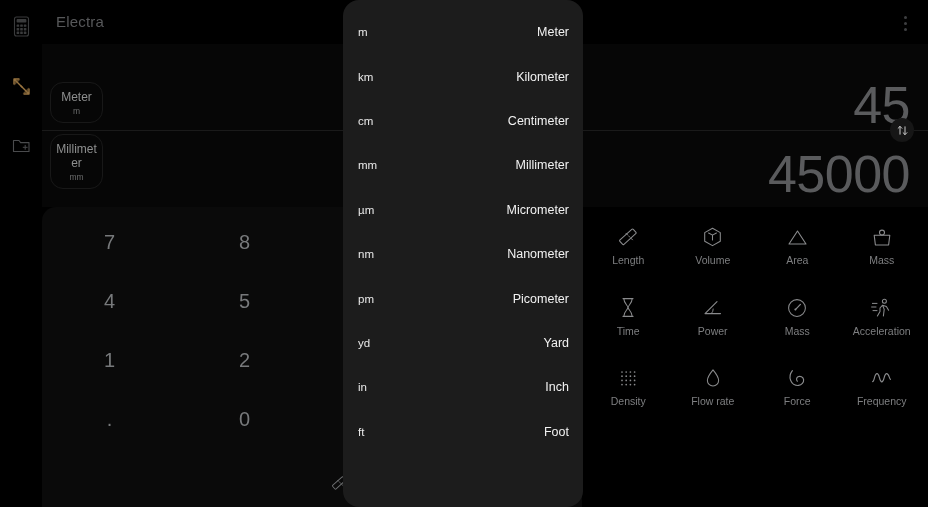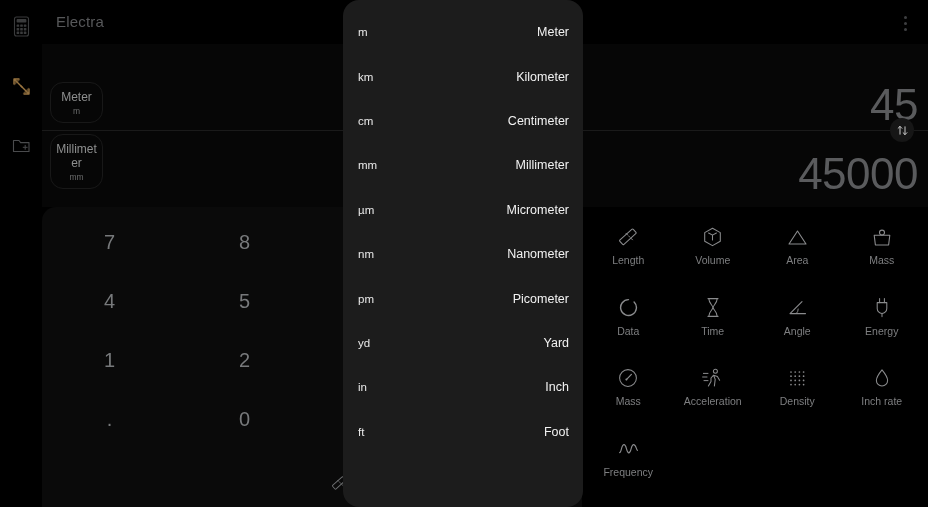--- a/index.html
+++ b/index.html
@@ -91,22 +91,22 @@
   .unit-name {
     font-size: 12px; color: #8e8f8f;
     line-height: 14px;
     word-break: break-word;
   }
   .unit-abbr {
     font-size: 8.5px; color: #6a6b6b;
     margin-top: 2px; line-height: 10px;
   }
   .disp-value {
-    position: absolute; right: 10px;
-    font-size: 44px; color: #5a5b5d;
+    position: absolute; right: 18px;
+    font-size: 52px; color: #5a5b5d;
     font-weight: 300;
     letter-spacing: -.5px;
     line-height: 50px;
     white-space: nowrap;
   }
   .disp-row.top .disp-value { top: 36px; }
   .disp-row.bottom .disp-value { top: 18px; }
 
   .swap-btn {
     position: absolute; right: 14px; top: 74px;
@@ -328,53 +328,36 @@
           <div class="cat-ic">
             <svg width="20" height="19" viewBox="0 0 20 19">
               <path d="M3.4 17 L2.2 7.3 L17.8 7.3 L16.6 17 Z" fill="none" stroke="#8a8b8d" stroke-width="1.1" stroke-linejoin="round"></path>
               <circle cx="10" cy="4.6" r="2.5" fill="none" stroke="#8a8b8d" stroke-width="1.1"></circle>
             </svg>
           </div>
           <div class="cat-lbl">Mass</div>
         </div>
         <div class="cat">
           <div class="cat-ic">
-            <svg width="19" height="19" viewBox="0 0 19 19">
-              <path d="M9.5 1.6 A7.9 7.9 0 1 0 15.1 3.9" fill="none" stroke="#8a8b8d" stroke-width="1.4" stroke-linecap="round"></path>
-            </svg>
-          </div>
-          <div class="cat-lbl">Data</div>
-        </div>
-        <div class="cat">
-          <div class="cat-ic">
             <svg width="16" height="21" viewBox="0 0 16 21">
               <path d="M3 1.6 L13 1.6 M3 19.4 L13 19.4" stroke="#8a8b8d" stroke-width="1.1" stroke-linecap="round" fill="none"></path>
               <path d="M3.8 1.6 C3.8 6.5 8 8.5 8 10.5 C8 12.5 3.8 14.5 3.8 19.4" fill="none" stroke="#8a8b8d" stroke-width="1.05"></path>
               <path d="M12.2 1.6 C12.2 6.5 8 8.5 8 10.5 C8 12.5 12.2 14.5 12.2 19.4" fill="none" stroke="#8a8b8d" stroke-width="1.05"></path>
             </svg>
           </div>
           <div class="cat-lbl">Time</div>
         </div>
         <div class="cat">
           <div class="cat-ic">
             <svg width="21" height="17" viewBox="0 0 21 17">
               <path d="M18.5 14.6 L3 14.6 L15 2.6" fill="none" stroke="#8a8b8d" stroke-width="1.1" stroke-linejoin="round" stroke-linecap="round"></path>
               <path d="M9.3 14.6 A7 7 0 0 0 11.2 9.6" fill="none" stroke="#8a8b8d" stroke-width="0.95"></path>
             </svg>
           </div>
-          <div class="cat-lbl">Angle</div>
-        </div>
-        <div class="cat">
-          <div class="cat-ic">
-            <svg width="16" height="21" viewBox="0 0 16 21">
-              <path d="M3.2 5.6 L12.8 5.6 L12.8 11.6 A4.8 4.8 0 0 1 3.2 11.6 Z" fill="none" stroke="#8a8b8d" stroke-width="1.05" stroke-linejoin="round"></path>
-              <path d="M5.6 5.6 L5.6 1.6 M10.4 5.6 L10.4 1.6 M8 16.4 L8 19.6" stroke="#8a8b8d" stroke-width="1.05" stroke-linecap="round" fill="none"></path>
-            </svg>
-          </div>
-          <div class="cat-lbl">Energy</div>
+          <div class="cat-lbl">Power</div>
         </div>
         <div class="cat">
           <div class="cat-ic">
             <svg width="20" height="20" viewBox="0 0 20 20">
               <circle cx="10" cy="10" r="8.4" fill="none" stroke="#8a8b8d" stroke-width="1.05"></circle>
               <path d="M13.4 6.4 L8.4 11.6" stroke="#8a8b8d" stroke-width="1.2" stroke-linecap="round" fill="none"></path>
               <circle cx="8.4" cy="11.6" r="1" fill="#8a8b8d"></circle>
             </svg>
           </div>
           <div class="cat-lbl">Mass</div>
@@ -413,21 +396,29 @@
             </svg>
           </div>
           <div class="cat-lbl">Density</div>
         </div>
         <div class="cat">
           <div class="cat-ic">
             <svg width="16" height="20" viewBox="0 0 16 20">
               <path d="M8 1.8 C8 1.8 2.4 8.6 2.4 12.4 A5.6 5.6 0 0 0 13.6 12.4 C13.6 8.6 8 1.8 8 1.8 Z" fill="none" stroke="#8a8b8d" stroke-width="1.05" stroke-linejoin="round"></path>
             </svg>
           </div>
-          <div class="cat-lbl">Inch rate</div>
+          <div class="cat-lbl">Flow rate</div>
+        </div>
+        <div class="cat">
+          <div class="cat-ic">
+            <svg width="20" height="19" viewBox="0 0 20 19">
+              <path d="M5.4 1.6 C3 4.6 2.4 8 3.6 11.2 C4.8 14.4 8 16.8 11.6 16.4 C14.6 16 17 13.4 16.6 10.6 C16.2 8 13.2 6.6 11 7.8 C9.4 8.7 9 11 10.4 12.2" fill="none" stroke="#8a8b8d" stroke-width="1.15" stroke-linecap="round" stroke-linejoin="round"></path>
+            </svg>
+          </div>
+          <div class="cat-lbl">Force</div>
         </div>
         <div class="cat">
           <div class="cat-ic">
             <svg width="21" height="16" viewBox="0 0 21 16">
               <path d="M1.6 11.6 C3.6 11.6 3.2 3.6 6 3.6 C8.8 3.6 8.2 11.8 10.8 11.8 C13.4 11.8 12.8 3.6 15.6 3.6 C18 3.6 18 8 19.4 9.4" fill="none" stroke="#8a8b8d" stroke-width="1.15" stroke-linecap="round"></path>
             </svg>
           </div>
           <div class="cat-lbl">Frequency</div>
         </div>
       </div>

